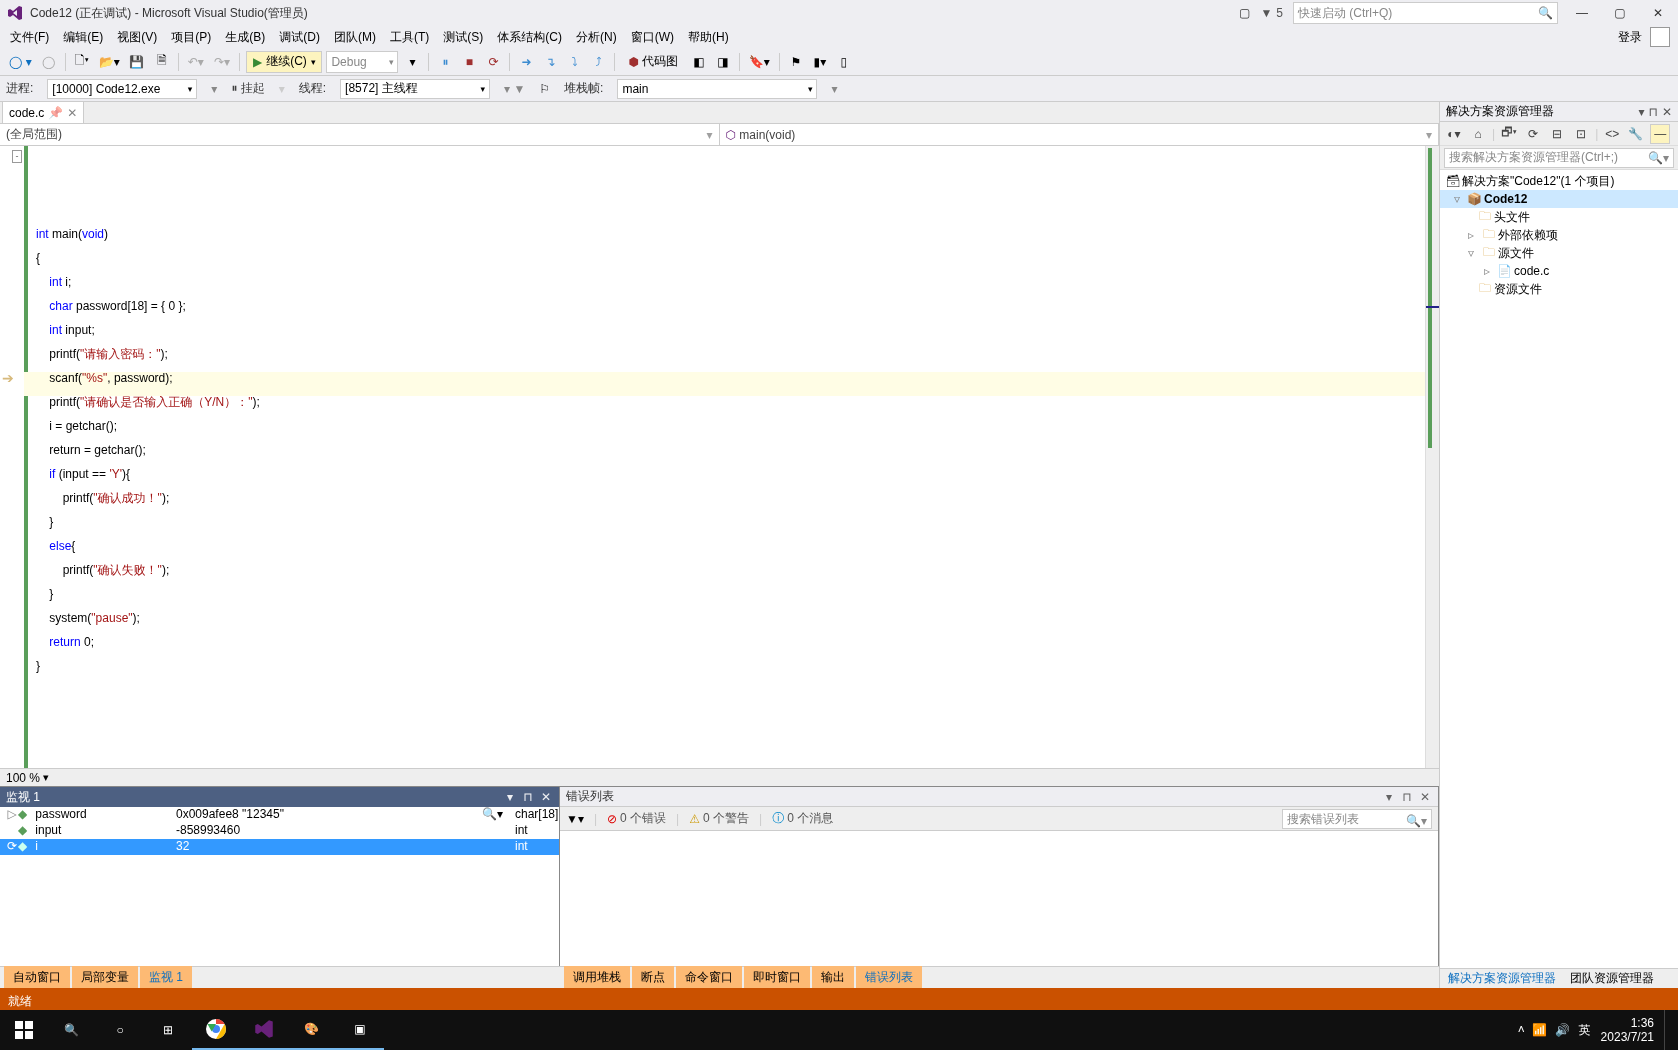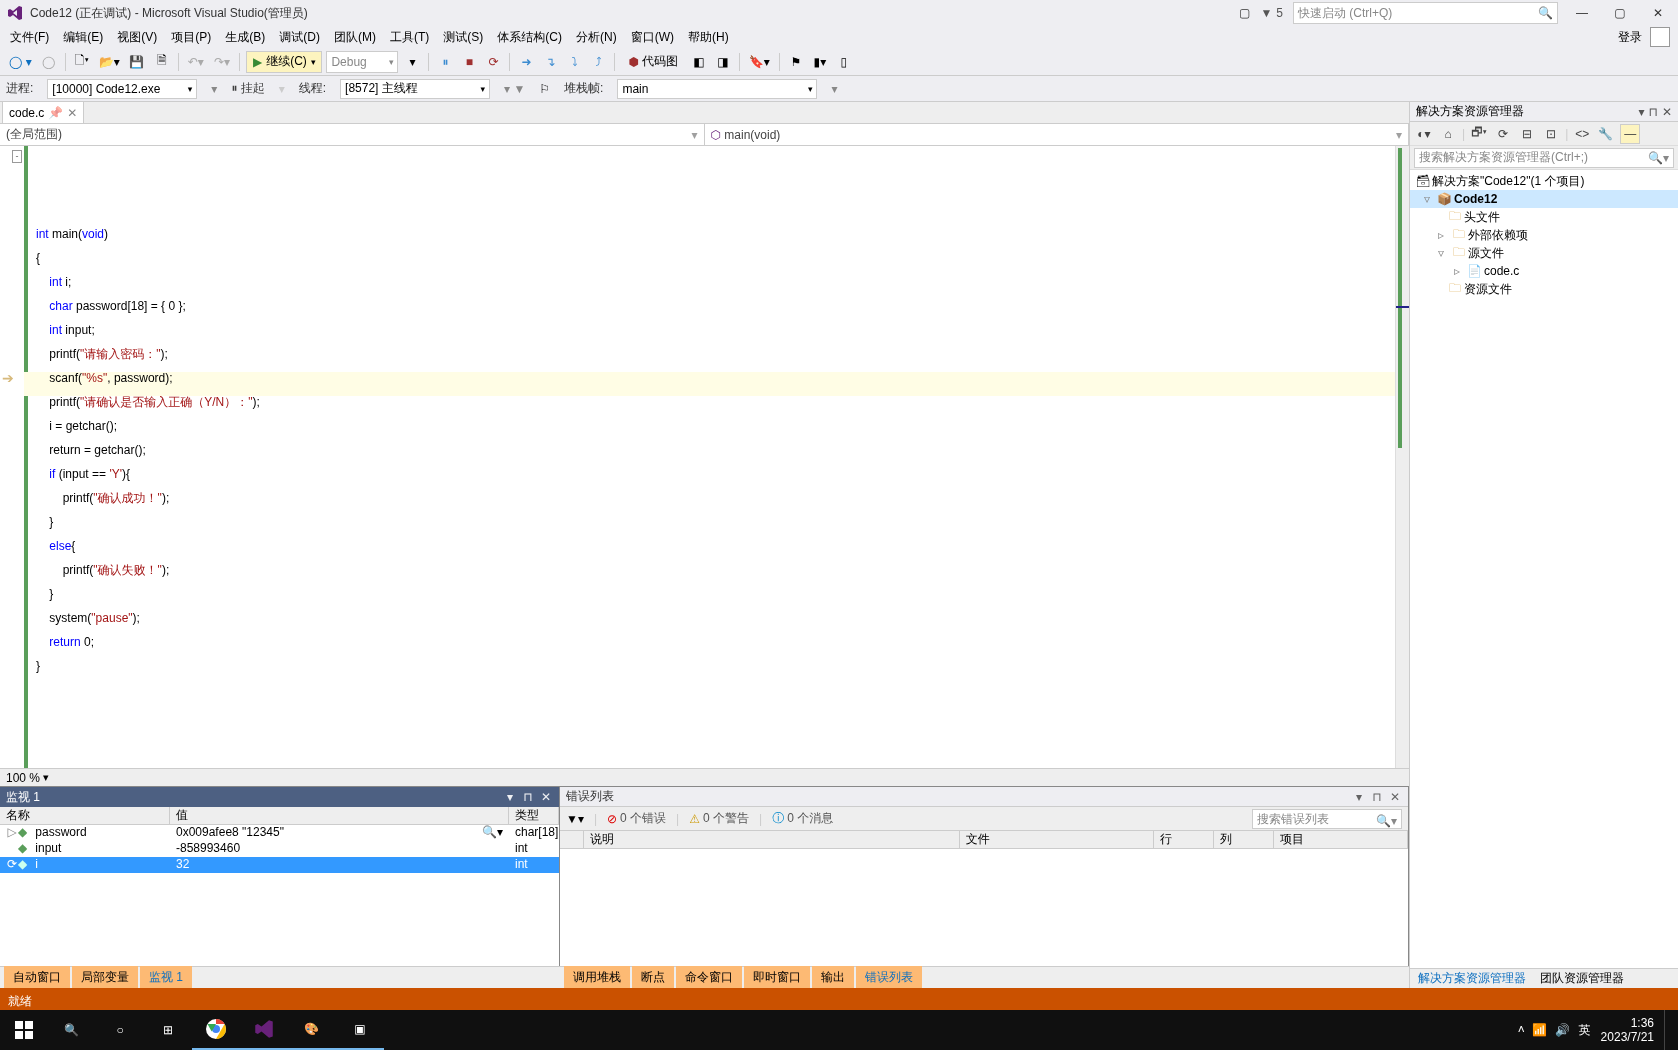--- a/index.html
+++ b/index.html
@@ -64,21 +64,21 @@
 .watch-row .expander{width:12px;display:inline-block;text-align:center;color:#888}
 .watch-row .varicon{width:14px;display:inline-block;color:#5a9e5a}
 .error-tool{height:24px;display:flex;align-items:center;padding:0 6px;gap:10px;border-bottom:1px solid #ccc;background:#eee}
 .error-tool .chip{display:flex;align-items:center;gap:3px;color:#555}
 .error-tool .srch{margin-left:auto;border:1px solid #ccc;background:#fff;height:20px;width:150px;display:flex;align-items:flex-end;padding:0 4px;color:#888;justify-content:space-between}
 .error-head{height:18px;display:flex;background:#eee;border-bottom:1px solid #ccc}
 .error-head .ec{border-right:1px solid #ccc;padding:0 6px;display:flex;align-items:center}
 .panel-tabs{height:22px;background:#eee;display:flex;align-items:center;padding:0 4px;gap:2px;border-top:1px solid #ccc}
 .panel-tabs .ptab{padding:2px 8px;background:#fdba74;border:1px solid transparent;cursor:pointer}
 .panel-tabs .ptab.active{color:#0e70c0}
-.solution-col{width:268px;display:flex;flex-direction:column;background:#15803d}
+.solution-col{width:238px;display:flex;flex-direction:column;background:#15803d}
 .sol-title{height:20px;background:#eeeef2;display:flex;align-items:center;padding:0 6px;font-size:12px;border-bottom:1px solid #ccc}
 .sol-title .pt-right{margin-left:auto;display:flex;gap:4px}
 .sol-tool{height:24px;display:flex;align-items:center;padding:0 4px;gap:4px;background:#eee;border-bottom:1px solid #ddd}
 .sol-tool .stbtn{width:20px;height:20px;display:flex;align-items:center;justify-content:center;color:#444}
 .sol-tool .stbtn.active{background:#fdf4bf;border:1px solid #ccc}
 .sol-search{height:24px;display:flex;align-items:center;padding:0 4px;background:#eee;border-bottom:1px solid #ddd}
 .sol-search .sinput{flex:1;border:1px solid #ccc;background:#fff;height:20px;display:flex;align-items:center;padding:0 4px;color:#888;justify-content:space-between}
 .sol-tree{flex:1;background:#fff;overflow:auto;padding:2px 0}
 .tree-row{height:18px;display:flex;align-items:center;padding-left:4px;font-size:12px}
 .tree-row .exp{width:12px;color:#888}
@@ -263,25 +263,20 @@
     <div class="bottom-panels">
       <div class="panel left">
         <div class="panel-title">
           <span>监视 1</span>
           <div class="pt-right">
             <span class="pt-icon">▾</span>
             <span class="pt-icon">⊓</span>
             <span class="pt-icon">✕</span>
           </div>
         </div>
-        <div class="watch-head">
-          <div class="col" style="width:170px">名称</div>
-          <div class="col" style="flex:1">值</div>
-          <div class="col" style="width:50px">类型</div>
-        </div>
         <div class="watch-body">
           <div class="watch-row">
             <div class="wc" style="width:170px"><span class="expander">▷</span><span class="varicon">◆</span> <span>password</span></div>
             <div class="wc" style="flex:1;display:flex">
                 <span>0x009afee8 "12345"</span>
                 <span style="margin-left:auto">🔍▾</span>
               </div>
             <div class="wc" style="width:50px">char[18]</div>
           </div>
           <div class="watch-row">
@@ -320,28 +315,20 @@
           <span style="color:#ccc">|</span>
           <span class="chip">
               <span style="color:#08c">ⓘ</span>
               <span>0 个消息</span>
             </span>
           <div class="srch">
               <span>搜索错误列表</span>
               <span>🔍▾</span>
             </div>
         </div>
-        <div class="error-head">
-          <div class="ec" style="width:24px"></div>
-          <div class="ec" style="flex:3">说明</div>
-          <div class="ec" style="flex:1.5">文件</div>
-          <div class="ec" style="width:60px">行</div>
-          <div class="ec" style="width:60px">列</div>
-          <div class="ec" style="flex:1">项目</div>
-        </div>
         <div style="flex:1;background:#fff"></div>
       </div>
     </div>
     <div style="display:flex">
       <div class="panel-tabs" style="width:560px">
         <span class="ptab">自动窗口</span>
         <span class="ptab">局部变量</span>
         <span class="ptab active">监视 1</span>
       </div>
       <div class="panel-tabs" style="flex:1">

